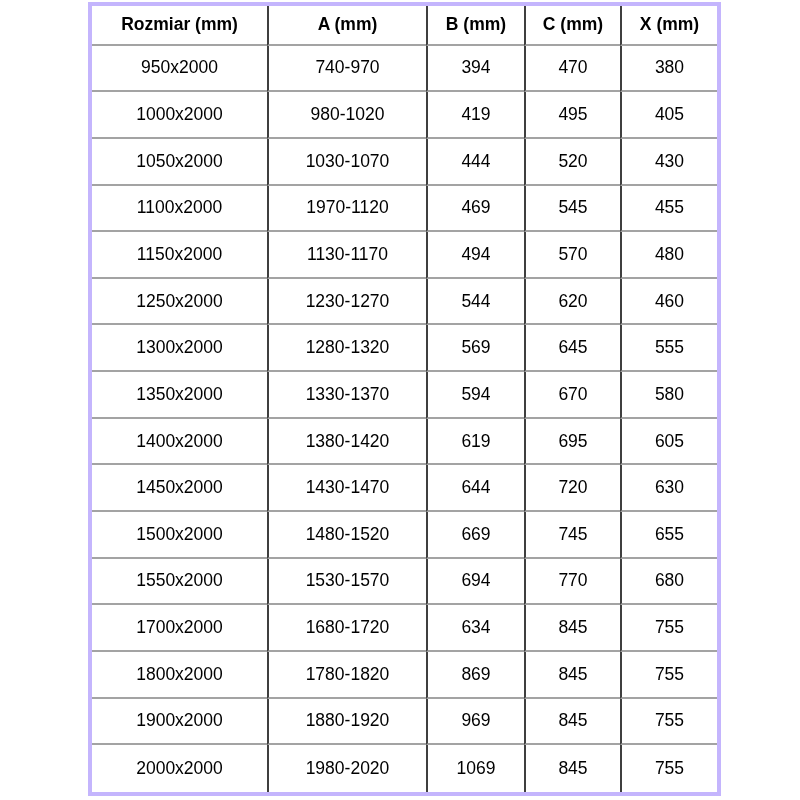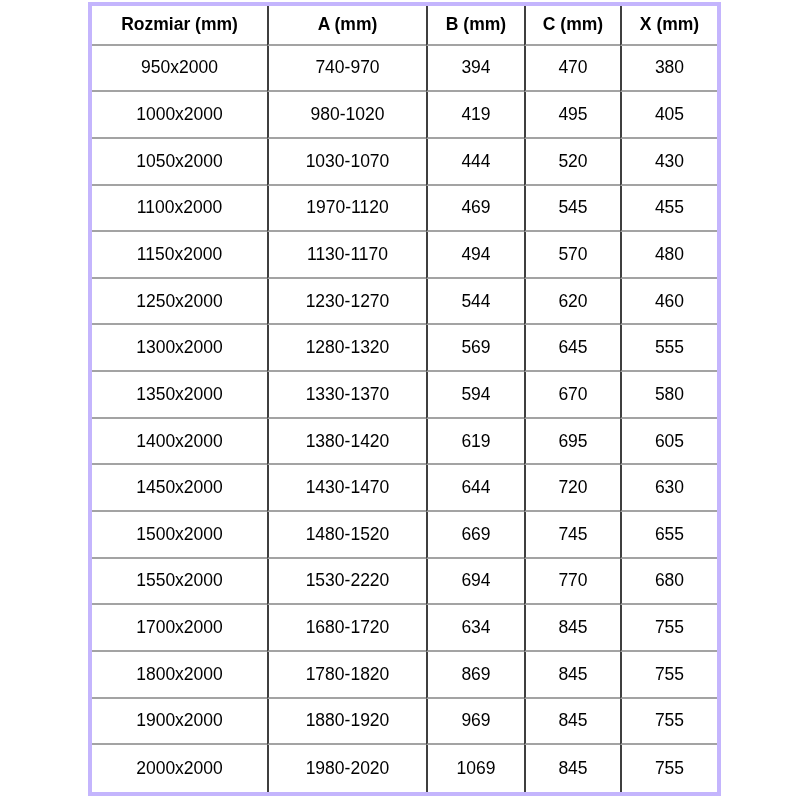--- a/index.html
+++ b/index.html
@@ -141,21 +141,21 @@
       </tr>
       <tr>
         <td>1500x2000</td>
         <td>1480-1520</td>
         <td>669</td>
         <td>745</td>
         <td>655</td>
       </tr>
       <tr>
         <td>1550x2000</td>
-        <td>1530-2220</td>
+        <td>1530-1570</td>
         <td>694</td>
         <td>770</td>
         <td>680</td>
       </tr>
       <tr>
         <td>1700x2000</td>
         <td>1680-1720</td>
         <td>634</td>
         <td>845</td>
         <td>755</td>

